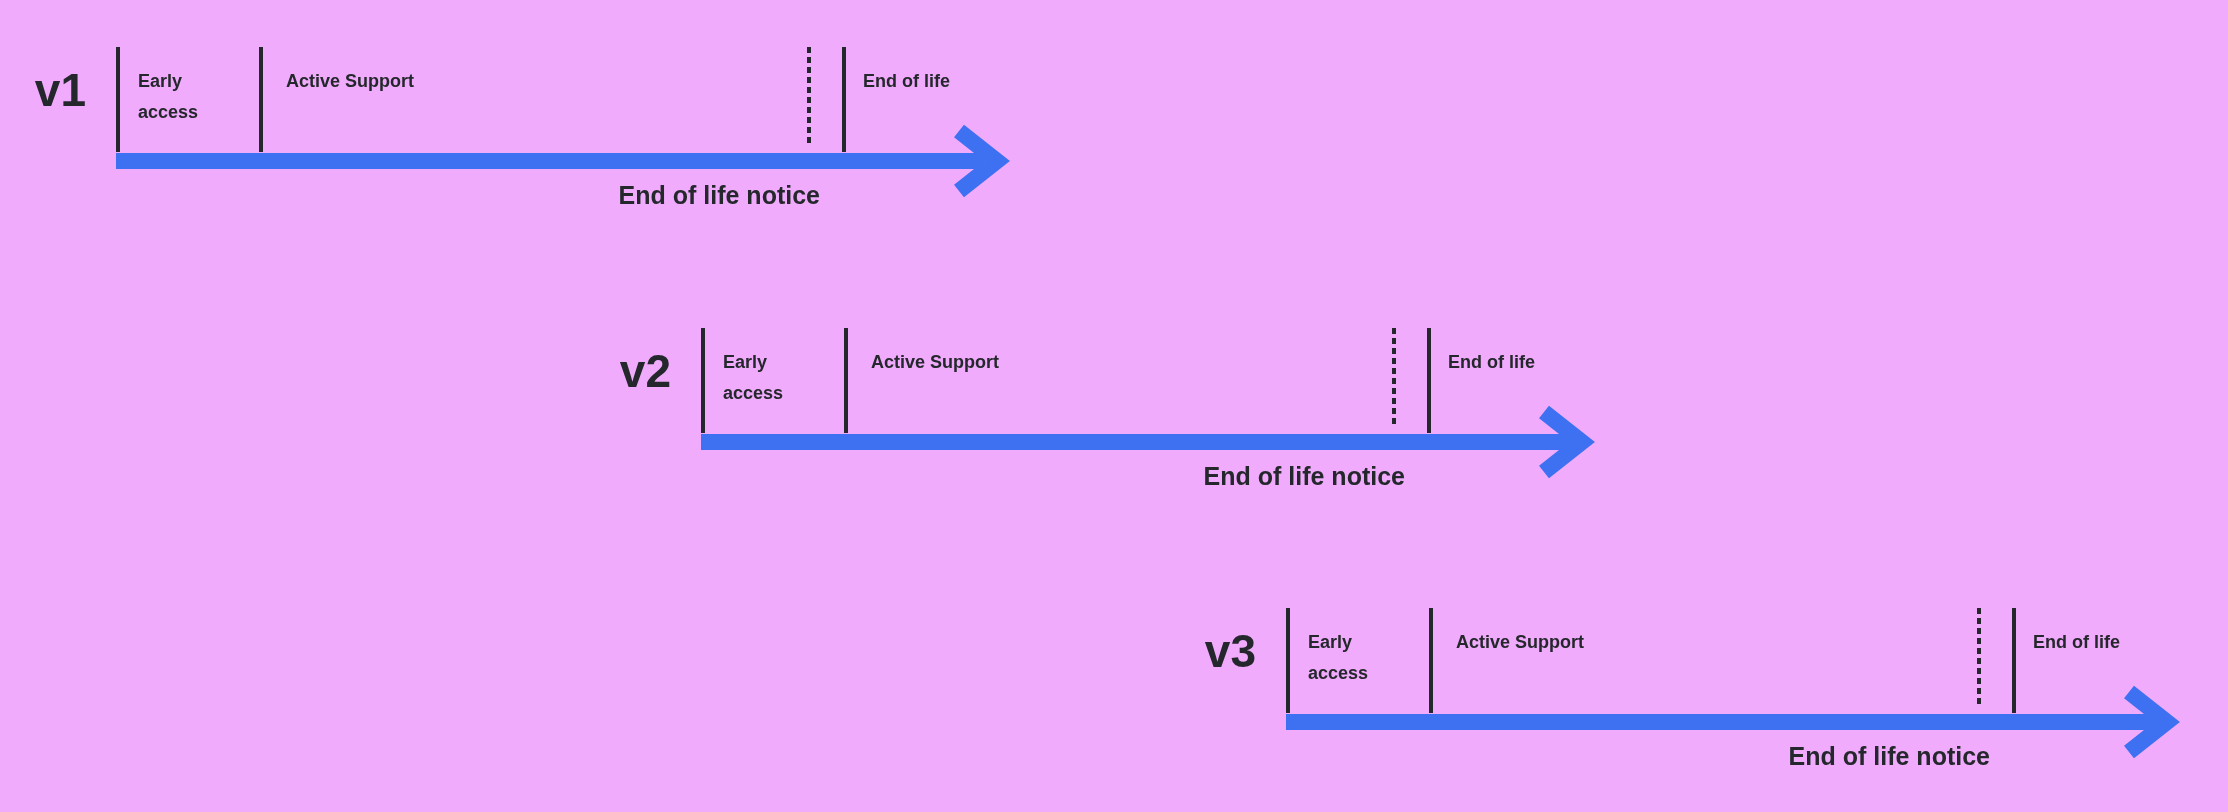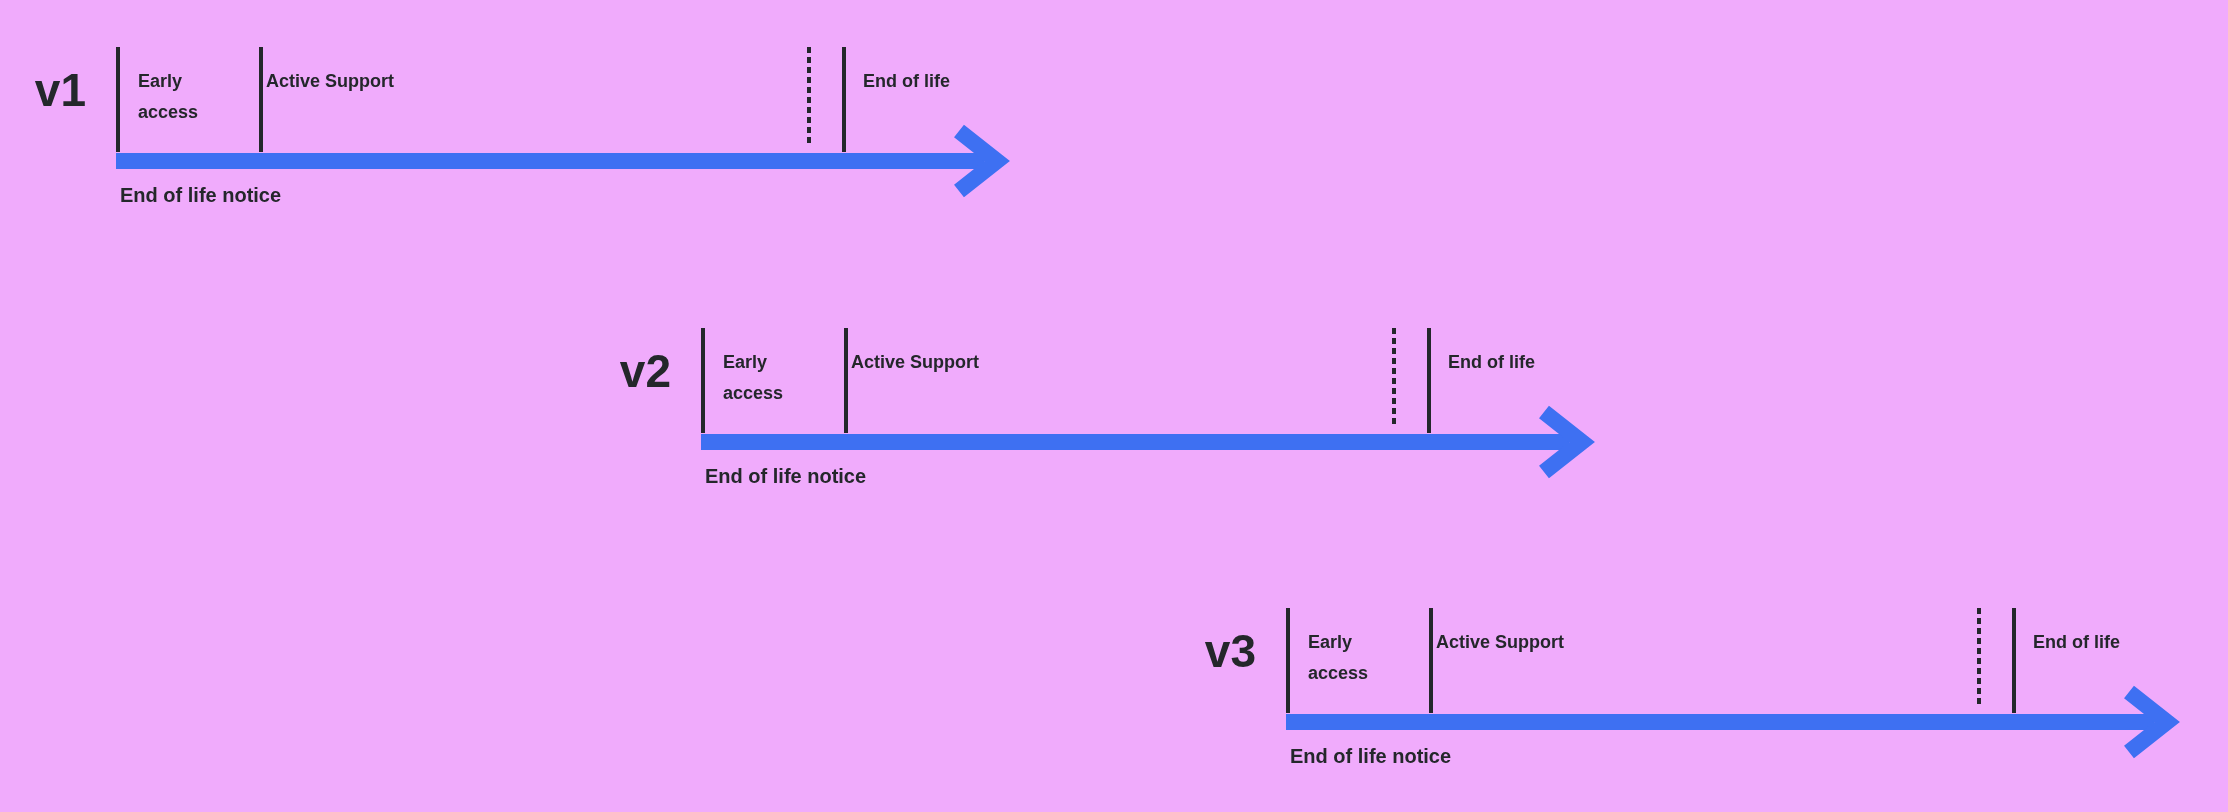--- a/index.html
+++ b/index.html
@@ -59,21 +59,21 @@
   .phase-label {
     position: absolute;
     top: 1px;
     font-size: 18px;
     line-height: 31px;
     font-weight: 700;
     white-space: pre-line;
     margin-top: 18px;
   }
   .label-early  { left: 22px;  }
-  .label-active { left: 150px; }
+  .label-active { left: 170px; }
   .label-eol    { left: 747px; text-align: center; }
 
   .arrow-shaft {
     position: absolute;
     left: 0;
     top: 106px;
     width: 868px;
     height: 16px;
     background: var(--blue, #3E70F2);
   }
@@ -88,24 +88,25 @@
   .arrow-head polyline {
     fill: none;
     stroke: var(--blue, #3E70F2);
     stroke-width: 16;
     stroke-linecap: butt;
     stroke-linejoin: miter;
     stroke-miterlimit: 10;
   }
   .notice-label {
     position: absolute;
-    left: 4px;
+    left: 17px;
     top: 133px;
     width: 687px;
-    font-size: 20px;
+    text-align: right;
+    font-size: 25px;
     line-height: 31px;
     font-weight: 700;
     white-space: nowrap;
   }
 </style>
 </head>
 <body style="background: rgb(255, 255, 255);">
 
 <div class="canvas">
 

